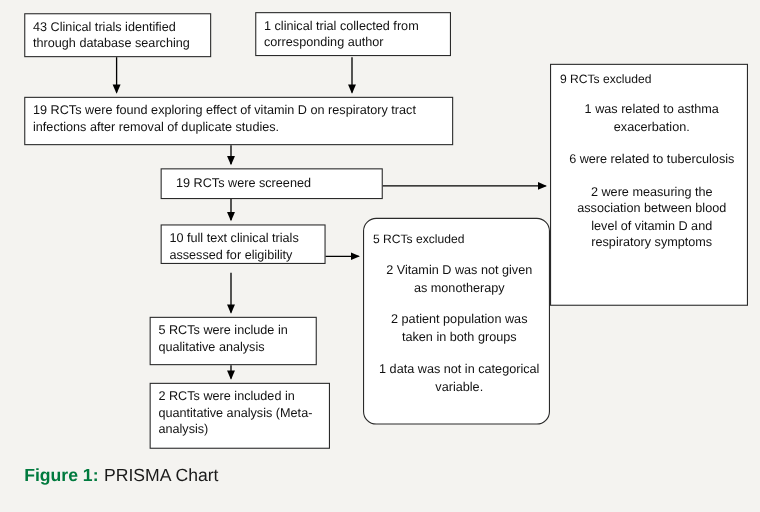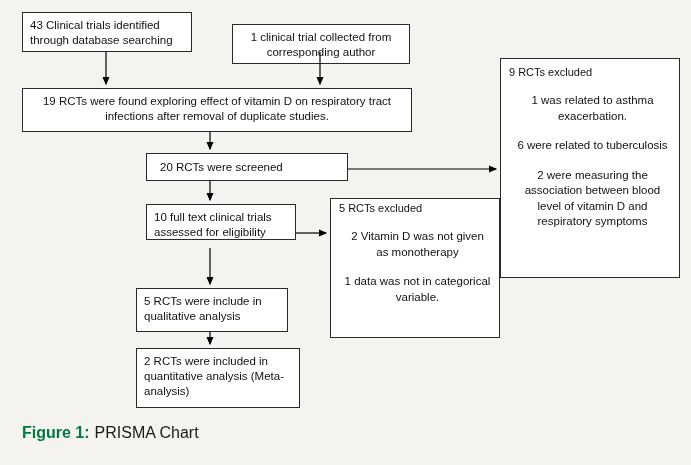--- a/index.html
+++ b/index.html
@@ -41,56 +41,57 @@
     font-weight: bold;
     color: #007a3e;
   }
   .caption .cap-title {
     margin-left: 5px;
     color: #1a1a1a;
   }
 
   
   #box-identified   { left: 22px;  top: 12px;  width: 170px; height: 40px; }
-  #box-collected    { left: 232px; top: 24px;  width: 178px; height: 40px; text-align: center; }
-  #box-merged       { left: 22px;  top: 88px;  width: 390px; height: 44px; text-align: center; }
+  #box-collected    { left: 232px; top: 11px;  width: 178px; height: 40px; }
+  #box-merged       { left: 22px;  top: 88px;  width: 390px; height: 44px; }
   #box-screened     { left: 146px; top: 153px; width: 202px; height: 28px; padding-left: 13px; }
   #box-excluded9    { left: 500px; top: 58px;  width: 180px; height: 220px; padding: 6px 8px; }
   #box-fulltext     { left: 146px; top: 204px; width: 150px; height: 36px; }
-  #box-excluded5    { left: 330px; top: 198px; width: 170px; height: 140px; padding: 2px 8px; }
+  #box-excluded5    { left: 330px; top: 198px; width: 170px; height: 188px; padding: 12px 8px; border-radius: 12px; }
   #box-qualitative  { left: 136px; top: 288px; width: 152px; height: 44px; }
   #box-quantitative { left: 136px; top: 348px; width: 164px; height: 60px; }
 </style>
 </head>
 <body>
 
 <div class="canvas">
 
   <div class="box" id="box-identified">43 Clinical trials identified through database searching</div>
 
   <div class="box" id="box-collected">1 clinical trial collected from corresponding author</div>
 
   <div class="box" id="box-merged">19 RCTs were found exploring effect of vitamin D on respiratory tract infections after removal of duplicate studies.</div>
 
   <div class="box center-v" id="box-screened">
-    <span>20 RCTs were screened</span>
+    <span>19 RCTs were screened</span>
   </div>
 
   <div class="box" id="box-excluded9">
     <div class="excl-title">9 RCTs excluded</div>
     <div class="excl-reason">1 was related to asthma exacerbation.</div>
     <div class="excl-reason">6 were related to tuberculosis</div>
     <div class="excl-reason">2 were measuring the association between blood level of vitamin D and respiratory symptoms</div>
   </div>
 
   <div class="box" id="box-fulltext">10 full text clinical trials assessed for eligibility</div>
 
   <div class="box" id="box-excluded5">
     <div class="excl-title">5 RCTs excluded</div>
     <div class="excl-reason">2 Vitamin D was not given as monotherapy</div>
+    <div class="excl-reason">2 patient population was taken in both groups</div>
     <div class="excl-reason">1 data was not in categorical variable.</div>
   </div>
 
   <div class="box" id="box-qualitative">5 RCTs were include in qualitative analysis</div>
 
   <div class="box" id="box-quantitative">2 RCTs were included in quantitative analysis (Meta-analysis)</div>
 
   <svg class="arrow-layer" viewBox="0 0 691 465">
     <defs>
       <marker id="ah" markerWidth="8" markerHeight="8" refX="6" refY="3" orient="auto">

